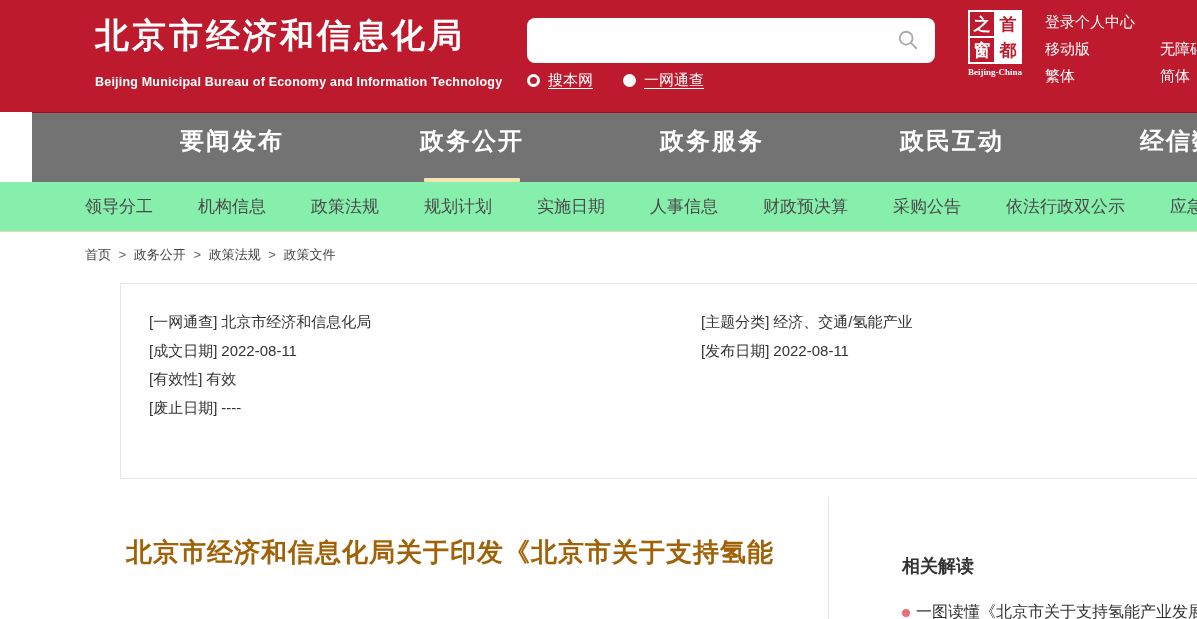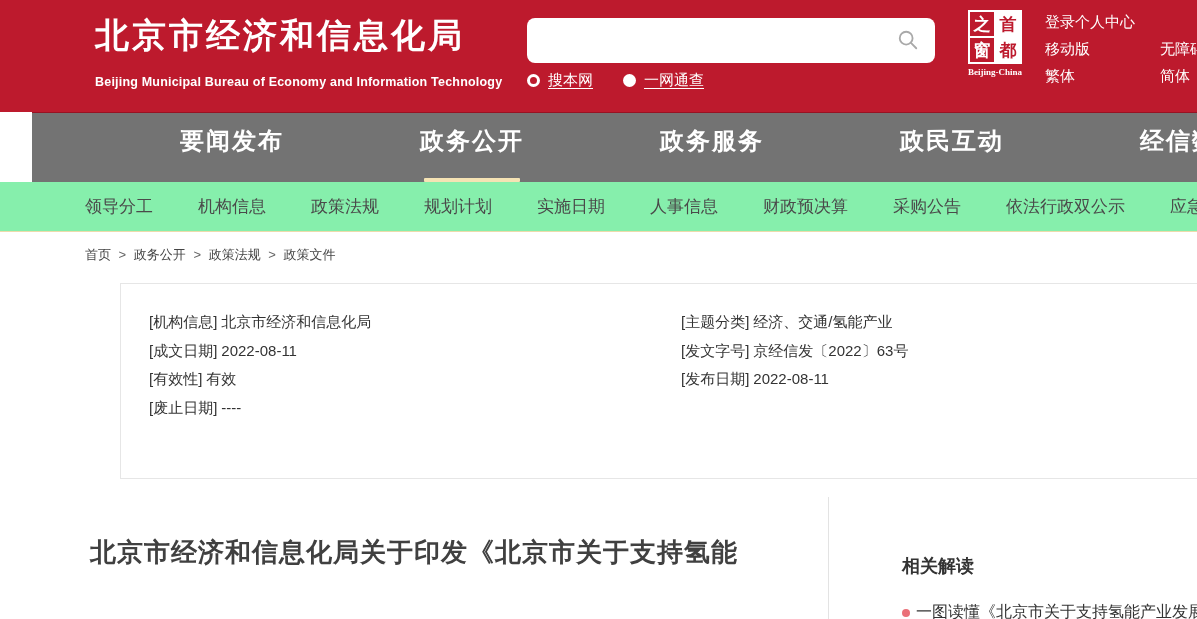--- a/index.html
+++ b/index.html
@@ -78,30 +78,30 @@
   .breadcrumb .sep { color: #666; margin: 0 4px; }
   .breadcrumb .crumb { cursor: pointer; }
 
   
   .meta-box {
     position: relative; margin: 19px 0 0 120px; width: 1160px; height: 196px;
     border: 1px solid #e6e6e6; background: #fff;
   }
   .meta-col { position: absolute; top: 24px; }
   .meta-col.left  { left: 28px; }
-  .meta-col.right { left: 560px; }
+  .meta-col.right { left: 580px; }
   .meta-row { height: 28.5px; line-height: 28.5px; font-size: 15px; color: #333; white-space: nowrap; }
   .meta-label { margin-right: 4px; }
 
   
   .content { display: flex; margin-top: 18px; min-height: 133px; }
   .article { width: 828px; flex: 0 0 auto; }
   .doc-title {
-    margin: 38px auto 0; width: 720px; text-align: center;
-    font-size: 26px; font-weight: bold; line-height: 34px; color: #404040; letter-spacing: 1px;
+    margin: 38px auto 0; width: 720px; text-align: right;
+    font-size: 26px; font-weight: bold; line-height: 34px; color: #a16207; letter-spacing: 1px;
   }
   .sidebar { flex: 1 1 auto; border-left: 1px solid #e3e3e3; padding: 57px 0 0 73px; }
   .sidebar-heading { font-size: 18px; font-weight: bold; color: #333; }
   .related-list { list-style: none; margin-top: 24px; }
   .related-item { display: flex; align-items: center; gap: 6px; white-space: nowrap; }
   .dot-icon { width: 8px; height: 8px; border-radius: 50%; background: #ea7078; flex: 0 0 auto; }
   .related-link { font-size: 16px; color: #333; text-decoration: none; cursor: pointer; }
 </style>
 </head>
 <body>
@@ -171,28 +171,27 @@
     <span class="subnav-item">财政预决算</span>
     <span class="subnav-item">采购公告</span>
     <span class="subnav-item">依法行政双公示</span>
     <span class="subnav-item">应急管理</span>
   </div>
 
 <div class="breadcrumb"><span class="crumb">首页</span><span class="sep"> &gt; </span><span class="crumb">政务公开</span><span class="sep"> &gt; </span><span class="crumb">政策法规</span><span class="sep"> &gt; </span><span class="crumb">政策文件</span></div>
 
 <section class="meta-box">
   <div class="meta-col left">
-      <div class="meta-row"><span class="meta-label">[机构信息]</span><span class="meta-value">北京市经济和信息化局</span></div>
+      <div class="meta-row"><span class="meta-label">[一网通查]</span><span class="meta-value">北京市经济和信息化局</span></div>
       <div class="meta-row"><span class="meta-label">[成文日期]</span><span class="meta-value">2022-08-11</span></div>
       <div class="meta-row"><span class="meta-label">[有效性]</span><span class="meta-value">有效</span></div>
       <div class="meta-row"><span class="meta-label">[废止日期]</span><span class="meta-value">----</span></div>
     </div>
   <div class="meta-col right">
       <div class="meta-row"><span class="meta-label">[主题分类]</span><span class="meta-value">经济、交通/氢能产业</span></div>
-      <div class="meta-row"><span class="meta-label">[发文字号]</span><span class="meta-value">京经信发〔2022〕63号</span></div>
       <div class="meta-row"><span class="meta-label">[发布日期]</span><span class="meta-value">2022-08-11</span></div>
     </div>
 </section>
 
 <div class="content">
   <main class="article">
     <h2 class="doc-title">
         <div>北京市经济和信息化局关于印发《北京市关于支持氢能</div>
       </h2>
   </main>

